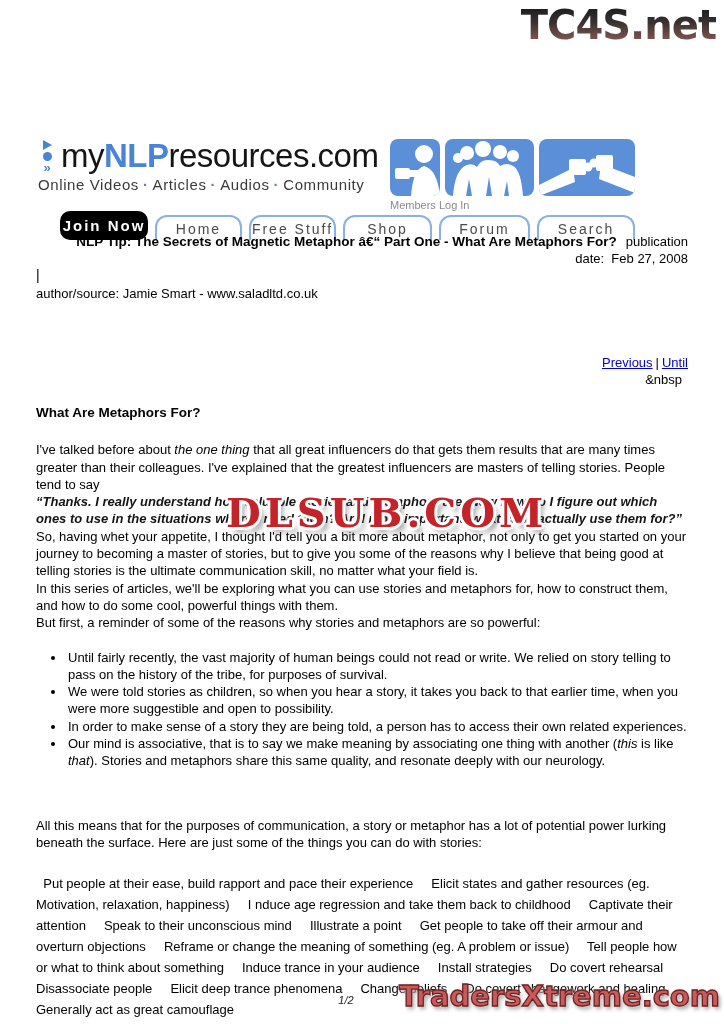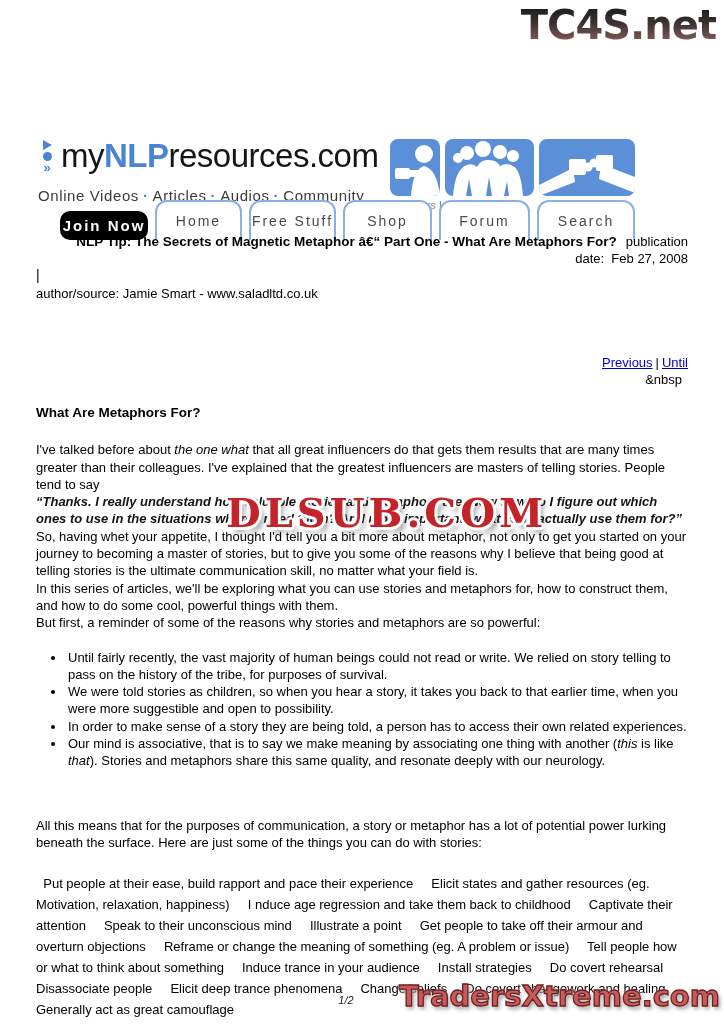--- a/index.html
+++ b/index.html
@@ -16,33 +16,33 @@
   
   .brand{position:absolute;top:139px;left:38px;}
   .logo-row{display:flex;align-items:center;}
   .logo-icon{display:flex;flex-direction:column;align-items:center;margin-right:5px;width:18px;}
   .li-play{width:0;height:0;border-left:9px solid #4a84d4;border-top:5px solid transparent;
            border-bottom:5px solid transparent;}
   .li-dot{width:9px;height:9px;border-radius:50%;background:#4a84d4;margin:2px 0;}
   .li-ff{color:#4a84d4;font-weight:bold;font-size:13px;line-height:10px;}
   .wordmark{font-size:33px;line-height:34px;color:#151515;letter-spacing:-0.5px;}
   .wordmark .accent{color:#4a84d4;font-weight:bold;}
-  .tagline{margin-top:14px;font-size:15px;color:#3a3a3a;letter-spacing:0.6px;}
+  .tagline{margin-top:3px;font-size:15px;color:#3a3a3a;letter-spacing:0.6px;}
   .tagline .dot{color:#4a84d4;margin:0 4px;font-weight:bold;}
 
   
   .promo{position:absolute;top:139px;left:390px;width:244px;display:flex;gap:5px;}
   .promo-box{background:#5b8fd8;border-radius:8px;height:57px;overflow:hidden;flex:none;}
   .pb1{width:50px;} .pb2{width:89px;} .pb3{width:96px;}
   .members{position:absolute;top:199px;left:390px;width:244px;text-align:left;
            font-size:11px;color:#8a8a8a;}
 
   
   .tabs{position:absolute;top:211px;left:60px;display:flex;gap:7px;align-items:flex-end;height:29px;}
-  .tab{box-sizing:border-box;height:40px;border:2px solid #8ab0e8;border-bottom:none;
+  .tab{box-sizing:border-box;height:25px;border:2px solid #8ab0e8;border-bottom:none;
        border-radius:12px 12px 0 0;background:#fff;color:#4a4a4a;font-size:14px;
        letter-spacing:2px;display:flex;align-items:center;justify-content:center;cursor:pointer;}
   .tab-active{height:29px;background:#000;color:#fff;border:none;border-radius:10px;
        font-weight:bold;font-size:15px;letter-spacing:2px;}
   .tabs>:nth-child(1){width:88px;} .tabs>:nth-child(2){width:87px;}
   .tabs>:nth-child(3){width:87px;} .tabs>:nth-child(4){width:89px;}
   .tabs>:nth-child(5){width:91px;} .tabs>:nth-child(6){width:98px;}
 
   
   .article-head{position:absolute;top:233px;left:36px;width:652px;font-size:13px;line-height:17px;}
@@ -156,21 +156,21 @@
   </div>
 
   <div class="pagination">
     <div><a>Previous</a><span class="pag-sep">|</span><a>Until</a></div>
     <div class="nbsp-line">&amp;nbsp</div>
   </div>
 
   <div class="body">
     <h3>What Are Metaphors For?</h3>
 
-    <p class="para"><span>I've talked before about </span><em>the one what</em><span> that all great influencers do that gets them results that are many times greater than their colleagues. I've explained that the greatest influencers are masters of telling stories. People tend to say</span><br>
+    <p class="para"><span>I've talked before about </span><em>the one thing</em><span> that all great influencers do that gets them results that are many times greater than their colleagues. I've explained that the greatest influencers are masters of telling stories. People tend to say</span><br>
       <span class="quote">“Thanks. I really understand how valuable stories and metaphors are. Now how do I figure out which ones to use in the situations where I need them? And more important, what can I actually use them for?”</span><br>
       <span>So, having whet your appetite, I thought I'd tell you a bit more about metaphor, not only to get you started on your journey to becoming a master of stories, but to give you some of the reasons why I believe that being good at telling stories is the ultimate communication skill, no matter what your field is.</span><br>
       <span>In this series of articles, we'll be exploring what you can use stories and metaphors for, how to construct them, and how to do some cool, powerful things with them.</span><br>
       <span>But first, a reminder of some of the reasons why stories and metaphors are so powerful:</span></p>
 
     <ul>
       <li>Until fairly recently, the vast majority of human beings could not read or write. We relied on story telling to pass on the history of the tribe, for purposes of survival.</li>
       <li>We were told stories as children, so when you hear a story, it takes you back to that earlier time, when you were more suggestible and open to possibility.</li>
       <li>In order to make sense of a story they are being told, a person has to access their own related experiences.</li>
       <li><span>Our mind is associative, that is to say we make meaning by associating one thing with another (</span><em>this</em><span> is like </span><em>that</em><span>). Stories and metaphors share this same quality, and resonate deeply with our neurology.</span></li>

